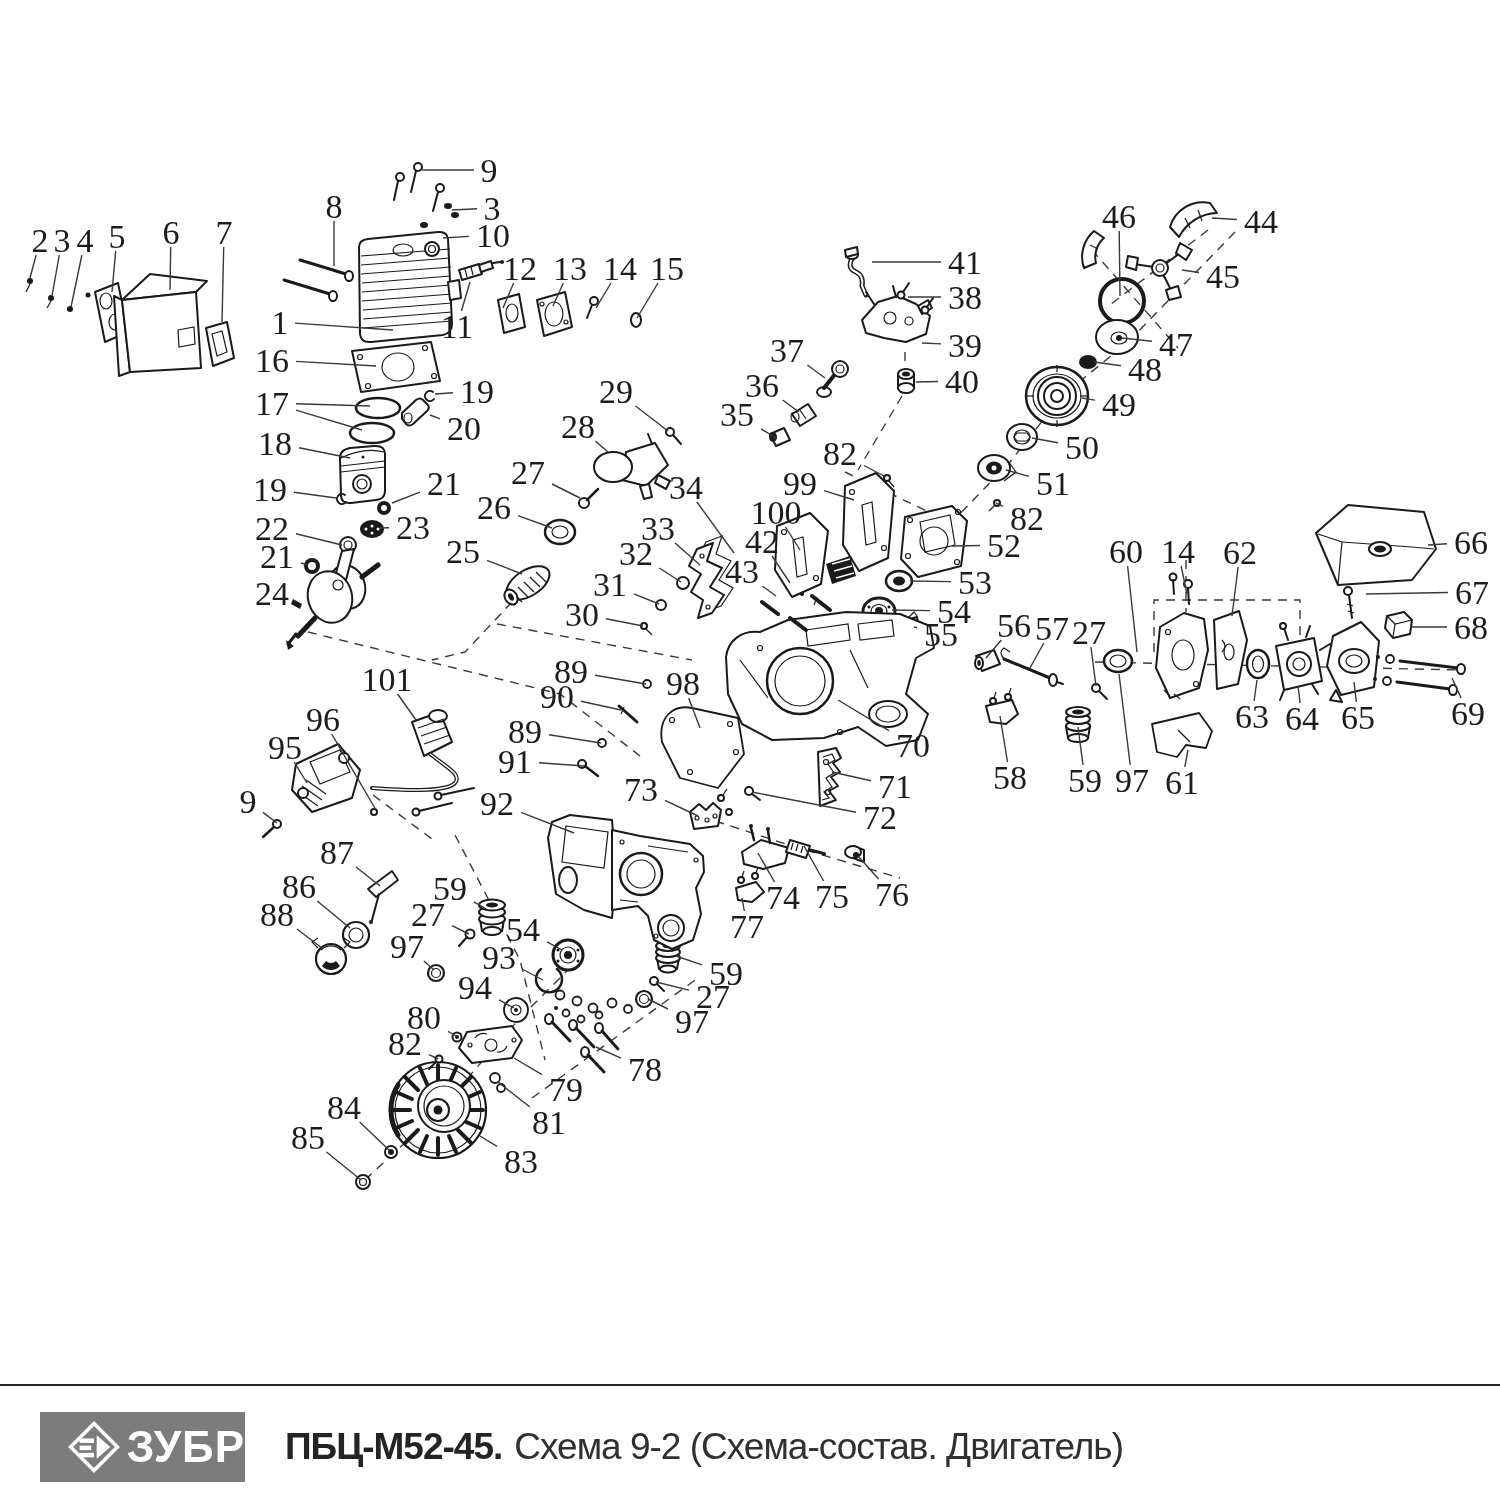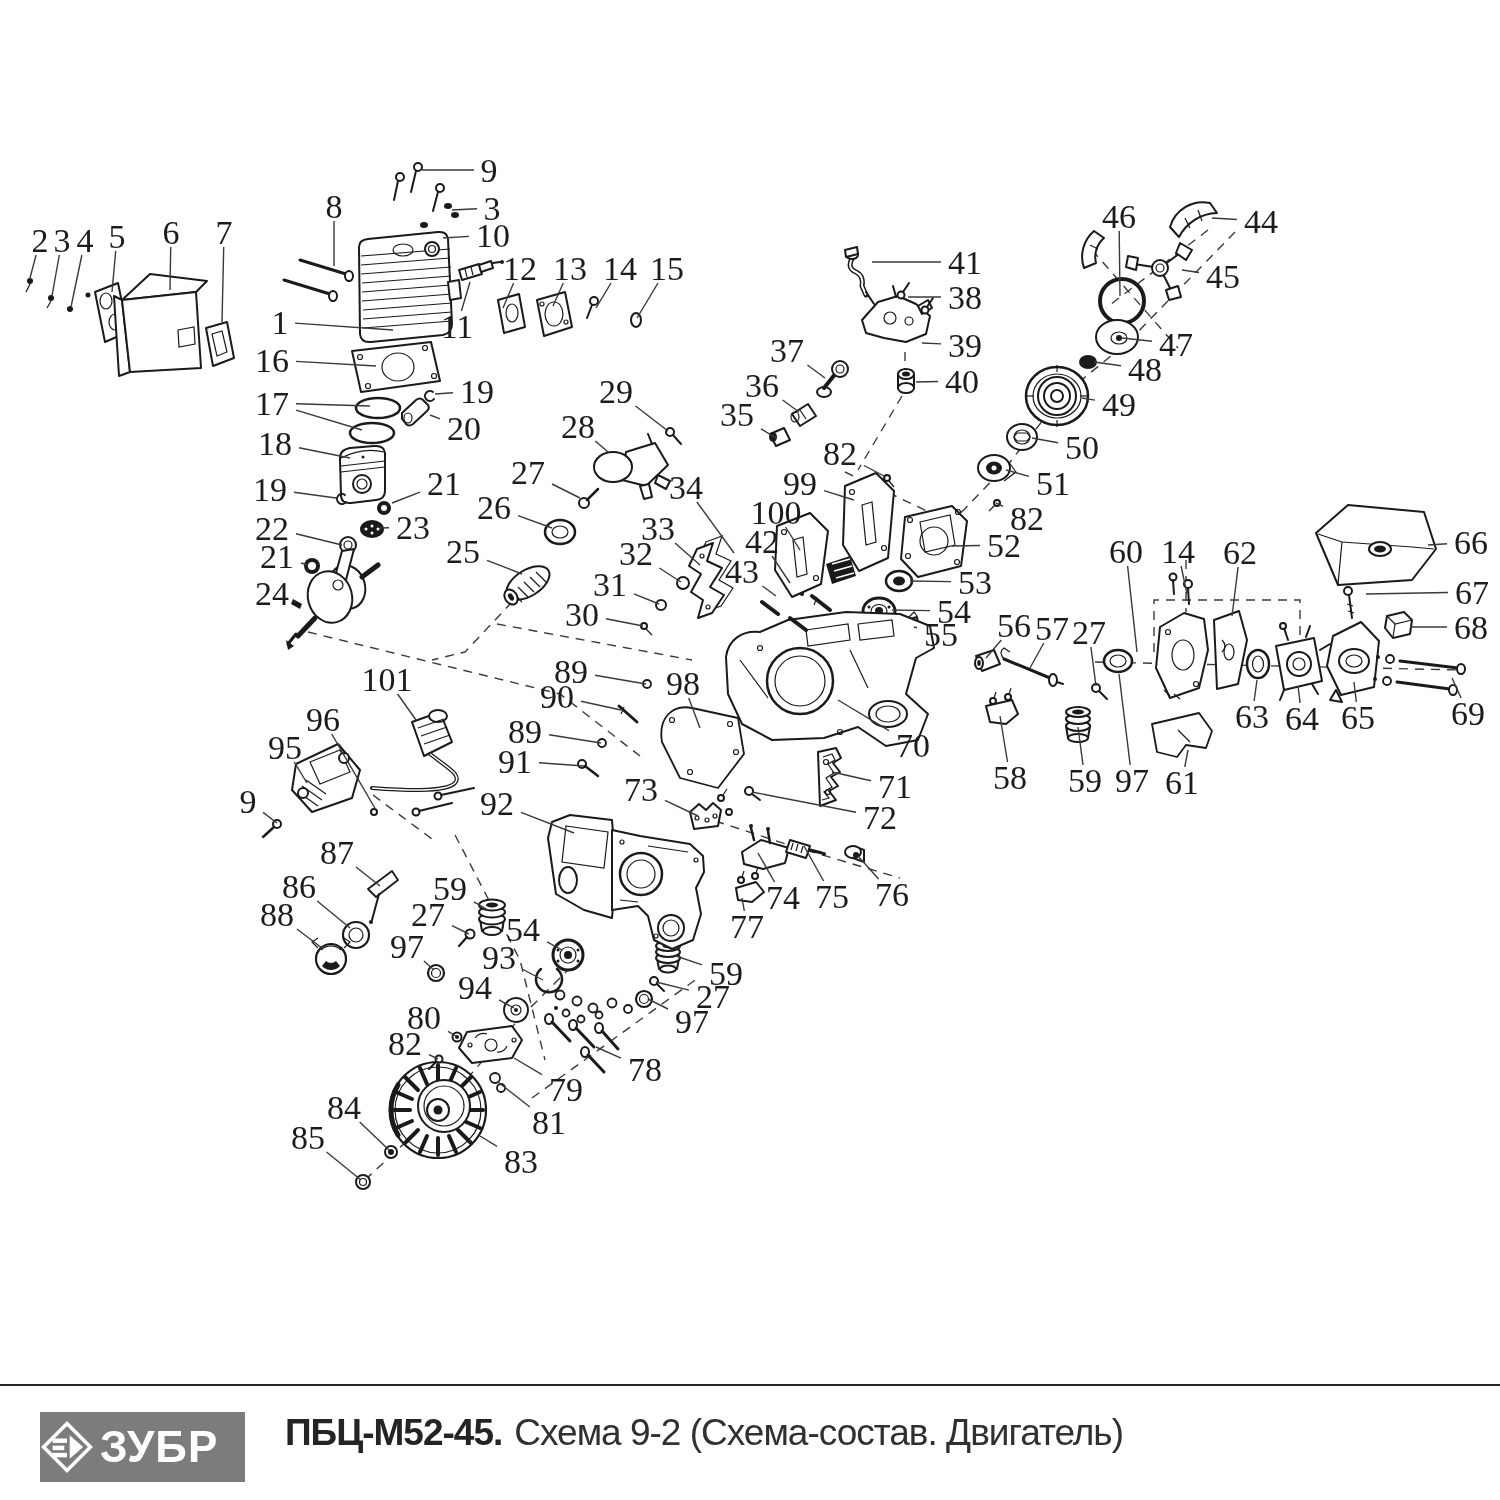--- a/index.html
+++ b/index.html
@@ -11,23 +11,23 @@
   .fw{fill:#ffffff;stroke:#1a1a1a;stroke-width:2;stroke-linejoin:round;}
   .thin{fill:none;stroke:#1a1a1a;stroke-width:1.2;}
   .fb{fill:#1a1a1a;stroke:none;}
   .sw3{stroke-width:3;} .sw4{stroke-width:4;} .sw5{stroke-width:5;} .sw25{stroke-width:2.5;}
   .dash{fill:none;stroke:#3a3a3a;stroke-width:1.4;stroke-dasharray:9 7;}
   .leader{stroke:#3a3a3a;stroke-width:1.4;}
   .plabel{font-family:"Liberation Serif","DejaVu Serif",serif;font-size:34px;fill:#1c1c1c;}
   
   #footer-rule{position:absolute;left:0;top:1384px;width:1500px;height:2px;background:#272727;}
   #logo-box{position:absolute;left:40px;top:1412px;width:205px;height:70px;background:#7c7c7c;
-            display:flex;align-items:center;justify-content:flex-start;gap:6px;}
+            display:flex;align-items:center;justify-content:flex-end;gap:6px;}
   #logo-text{color:#ffffff;font-weight:bold;font-size:44px;letter-spacing:1px;line-height:70px;}
-  #title-line{position:absolute;left:285px;top:1412px;height:70px;display:flex;align-items:flex-start;
+  #title-line{position:absolute;left:285px;top:1412px;height:70px;display:flex;align-items:center;
               font-size:37px;letter-spacing:-1px;white-space:nowrap;color:#242424;}
   #title-model{font-weight:bold;margin-right:12px;}
   #title-schema{font-weight:normal;color:#303030;}
 </style>
 </head>
 <body>
 
 <div id="stage">
 
 <svg id="diagram" width="1500" height="1500" viewBox="0 0 1500 1500">

